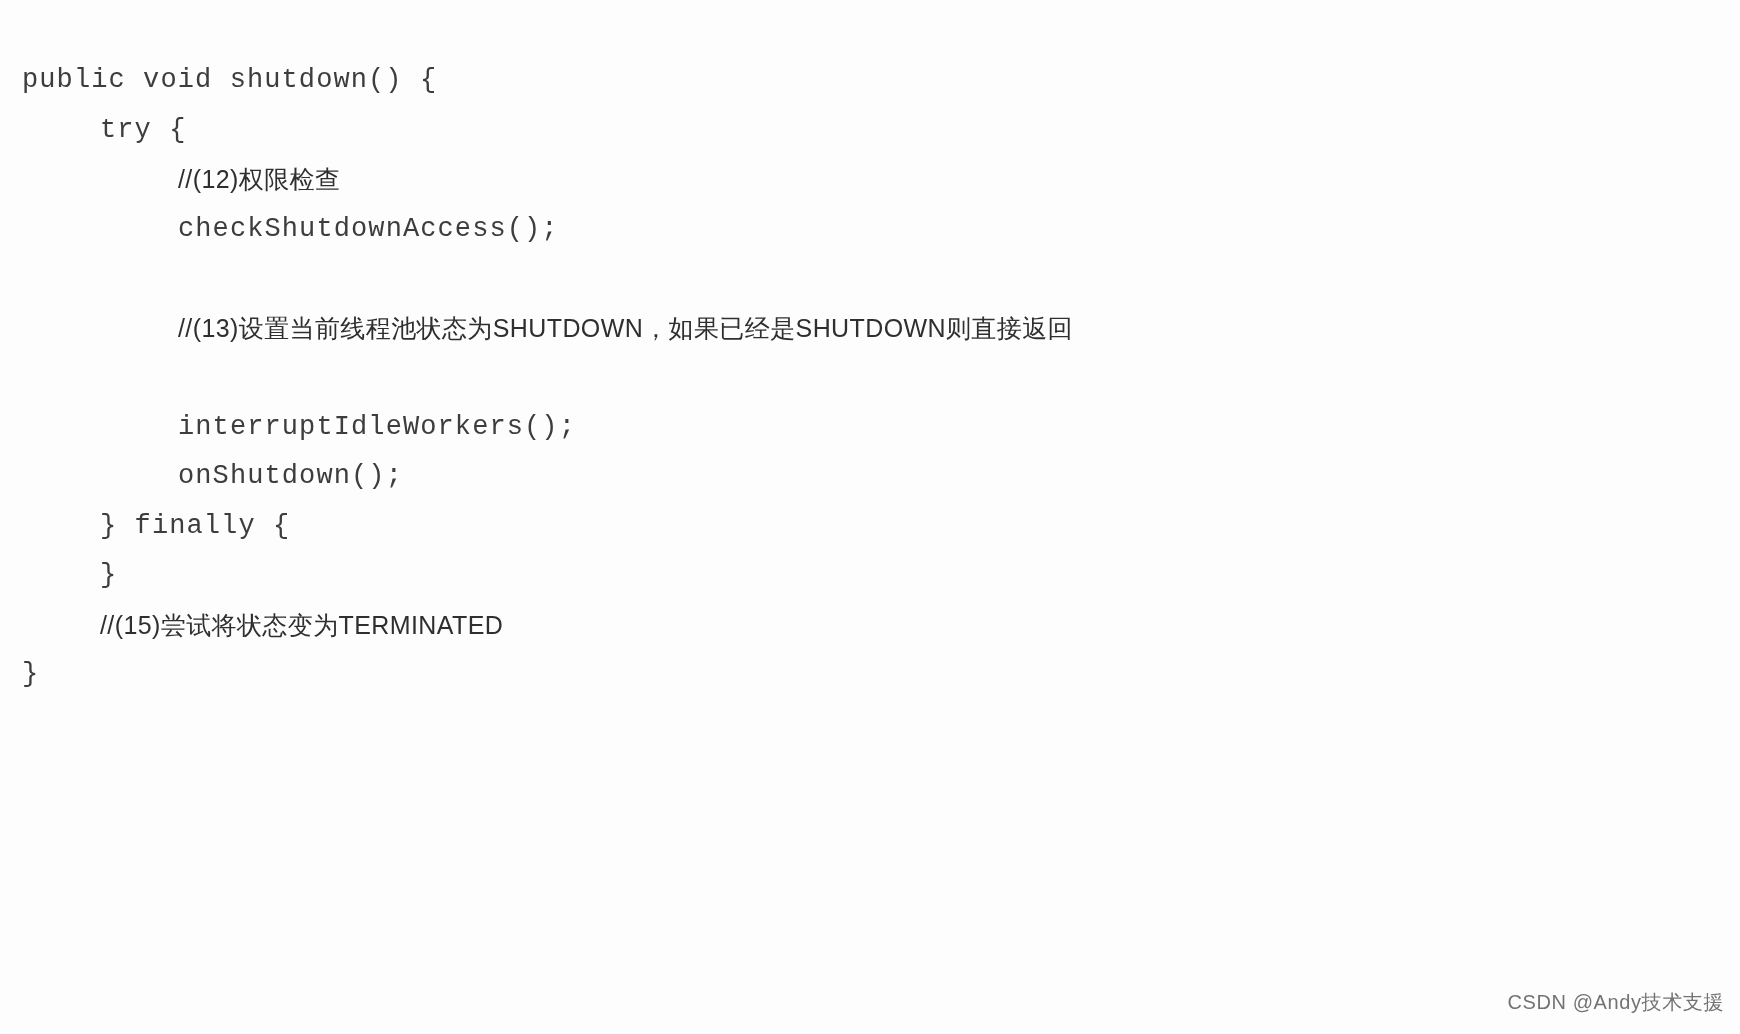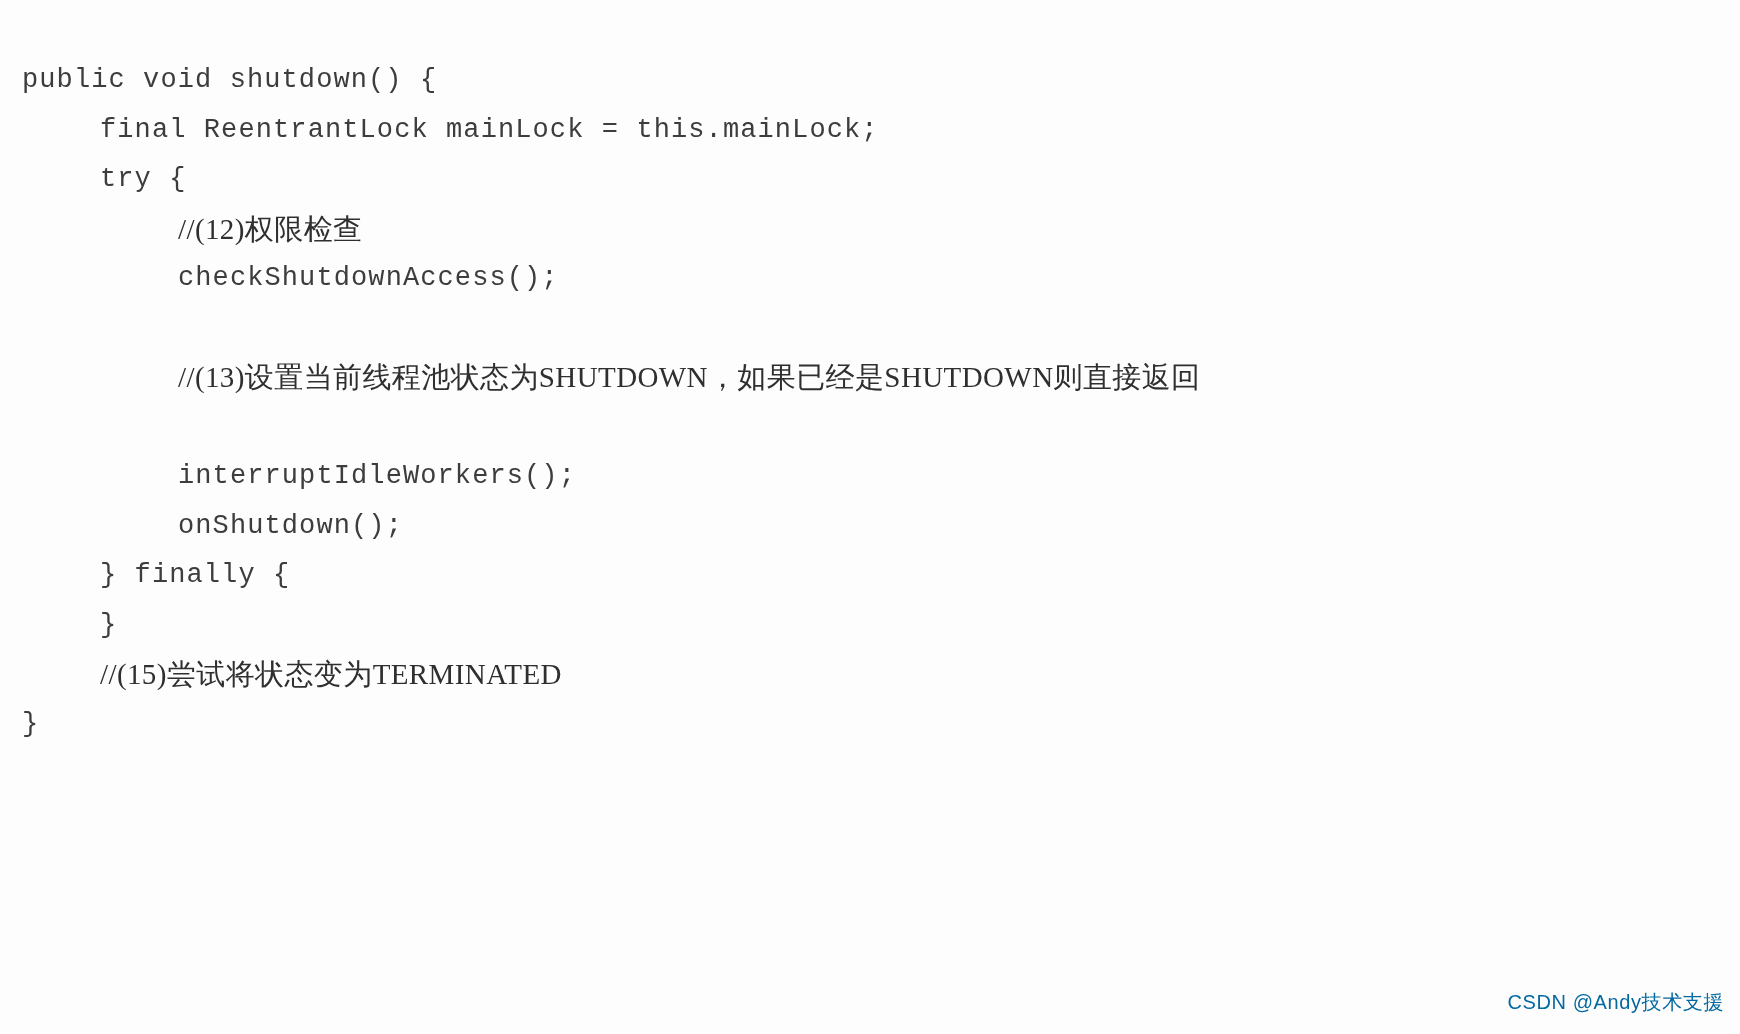--- a/index.html
+++ b/index.html
@@ -41,22 +41,22 @@
     font-size: 27px;
     letter-spacing: 1.1px;
     color: #3d3d3d;
     padding-left: 22px;
     font-family: "Liberation Mono", "DejaVu Sans Mono", monospace;
     -webkit-font-smoothing: antialiased;
   }
 
   
   .code-line.comment {
-    font-family: Liberation Serif, serif;
-    font-size: 29px;
+    font-family: Liberation Sans, sans-serif;
+    font-size: 25px;
     letter-spacing: 0.4px;
     color: #2f2f2f;
   }
 
   .code-line.blank {
     height: 49.5px;
   }
 
   
   .ind0  { padding-left: 22px; }
@@ -75,28 +75,27 @@
     white-space: pre;
   }
 </style>
 </head>
 <body>
 
 <div id="page" style="background: rgb(253, 253, 253);"></div>
 
 <div id="code-block">
     <div class="code-line ind0">public void shutdown() {</div>
-    <div class="code-line ind1">final ReentrantLock mainLock = this.mainLock;</div>
     <div class="code-line ind1">try {</div>
     <div class="code-line ind2 comment">//(12)权限检查</div>
     <div class="code-line ind2">checkShutdownAccess();</div>
     <div class="code-line ind0 blank"></div>
     <div class="code-line ind2 comment">//(13)设置当前线程池状态为SHUTDOWN，如果已经是SHUTDOWN则直接返回</div>
     <div class="code-line ind0 blank"></div>
     <div class="code-line ind2">interruptIdleWorkers();</div>
     <div class="code-line ind2">onShutdown();</div>
     <div class="code-line ind1">} finally {</div>
     <div class="code-line ind1">}</div>
     <div class="code-line ind1 comment">//(15)尝试将状态变为TERMINATED</div>
     <div class="code-line ind0">}</div>
   </div>
 
-<div id="watermark" style="color: #0369a1;">CSDN @Andy技术支援</div>
+<div id="watermark" style="color: #737373;">CSDN @Andy技术支援</div>
 
 </body></html>

